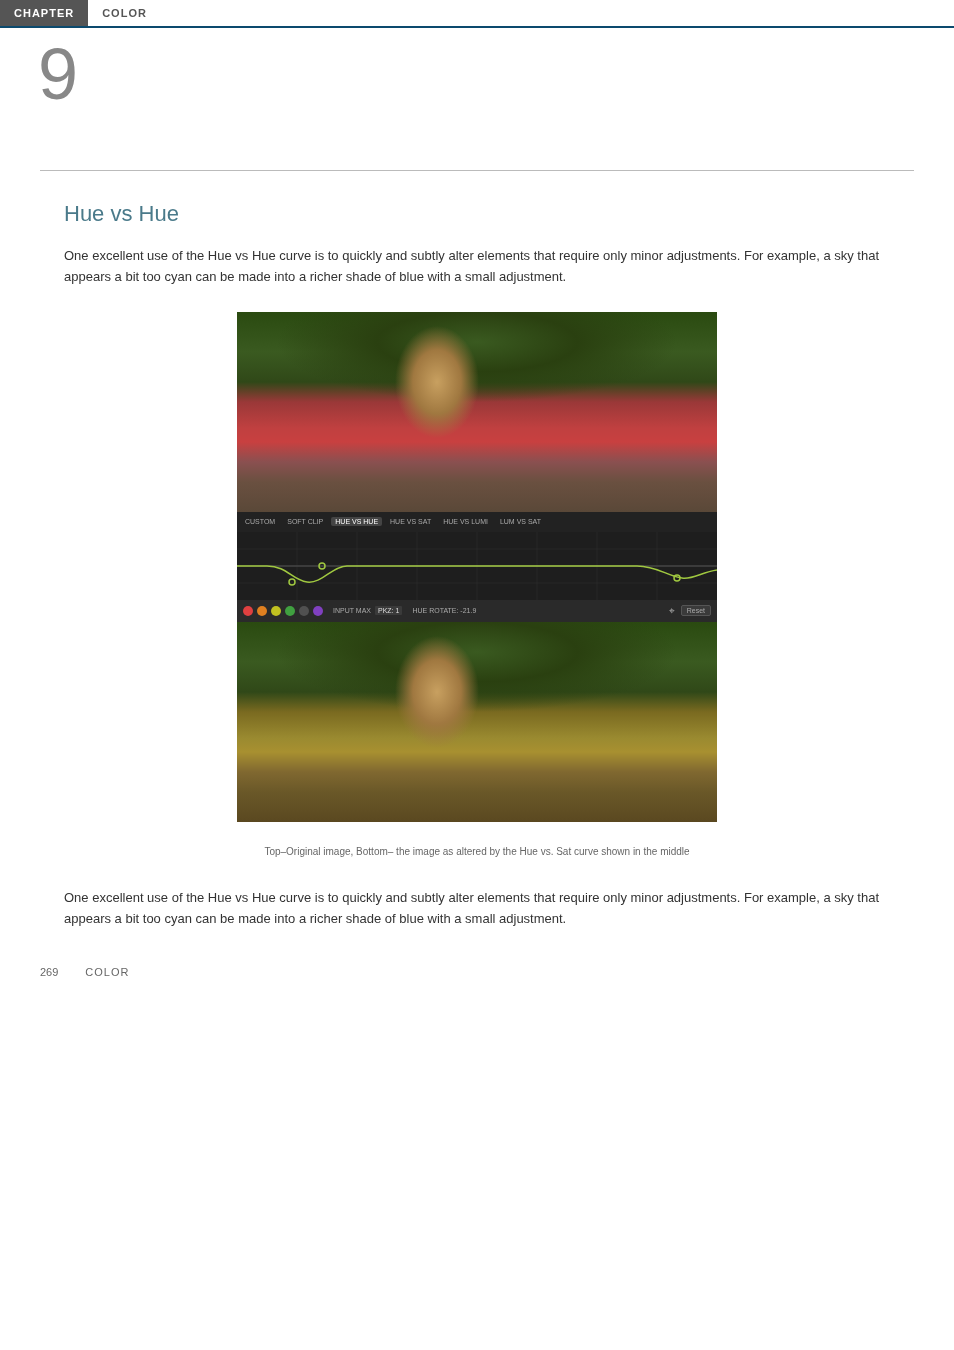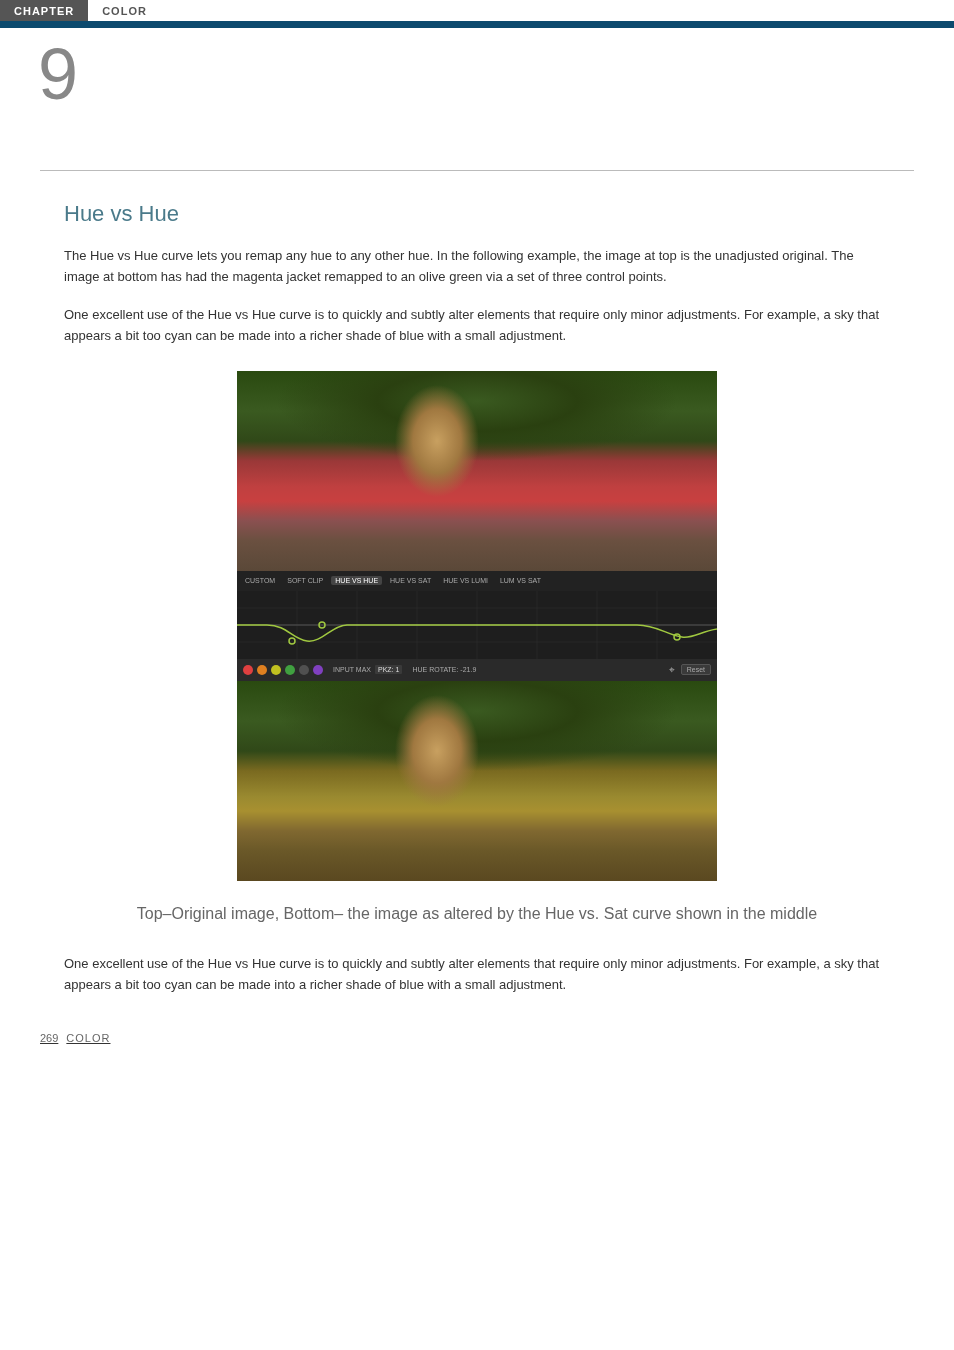--- a/index.html
+++ b/index.html
@@ -9,21 +9,21 @@
       background: #ffffff;
       font-family: Georgia, 'Times New Roman', serif;
       color: #333;
     }
 
     
     .header-bar {
       display: flex;
       align-items: stretch;
       height: 28px;
-      border-bottom: 7px solid #0c4a6e;
+      border-bottom: 2px solid #0c4a6e;
     }
     .header-chapter {
       background: #555;
       color: #fff;
       font-family: Arial, sans-serif;
       font-size: 11px;
       font-weight: bold;
       letter-spacing: 1px;
       padding: 0 14px;
       display: flex;
@@ -198,33 +198,32 @@
       background: 
         radial-gradient(ellipse 60px 80px at 200px 70px, #c8a060 0%, #a07840 40%, transparent 70%),
         radial-gradient(ellipse 200px 60px at 240px 30px, #3a5a20 0%, #2a4010 50%, transparent 100%),
         linear-gradient(180deg, #2a4a10 0%, #3a5a20 20%, #304818 35%, #7a6a20 45%, #9a8a30 58%, #a89030 65%, #806830 75%, #6a5828 85%, #5a4820 100%);
     }
 
     
     .caption {
       text-align: center;
       font-family: Arial, sans-serif;
-      font-size: 16px;
+      font-size: 10px;
       color: #666;
       margin-top: 10px;
       margin-bottom: 30px;
     }
 
     
     .footer {
       padding: 20px 40px;
       display: flex;
       align-items: flex-end;
-      gap: 8px;
-      text-decoration: underline;
+      gap: 27px;
     }
 
     .footer-page {
       font-family: Arial, sans-serif;
       font-size: 11px;
       color: #666;
     }
 
     .footer-section {
       font-family: Arial, sans-serif;
@@ -242,21 +241,20 @@
 </div>
 
 <div class="chapter-number">9</div>
 
 <hr class="divider">
 
 <div class="content">
 
   <h2 class="section-title">Hue vs Hue</h2>
 
-  <p class="body-text">The Hue vs Hue curve lets you remap any hue to any other hue. In the following example, the image at top is the unadjusted original. The image at bottom has had the magenta jacket remapped to an olive green via a set of three control points.</p>
   <p class="body-text">One excellent use of the Hue vs Hue curve is to quickly and subtly alter elements that require only minor adjustments. For example, a sky that appears a bit too cyan can be made into a richer shade of blue with a small adjustment.</p>
 
   <div class="image-container">
 
     <div class="photo-panel">
       <div class="scene-top"></div>
     </div>
 
     <div class="curve-panel">
       <div class="curve-tabs">

